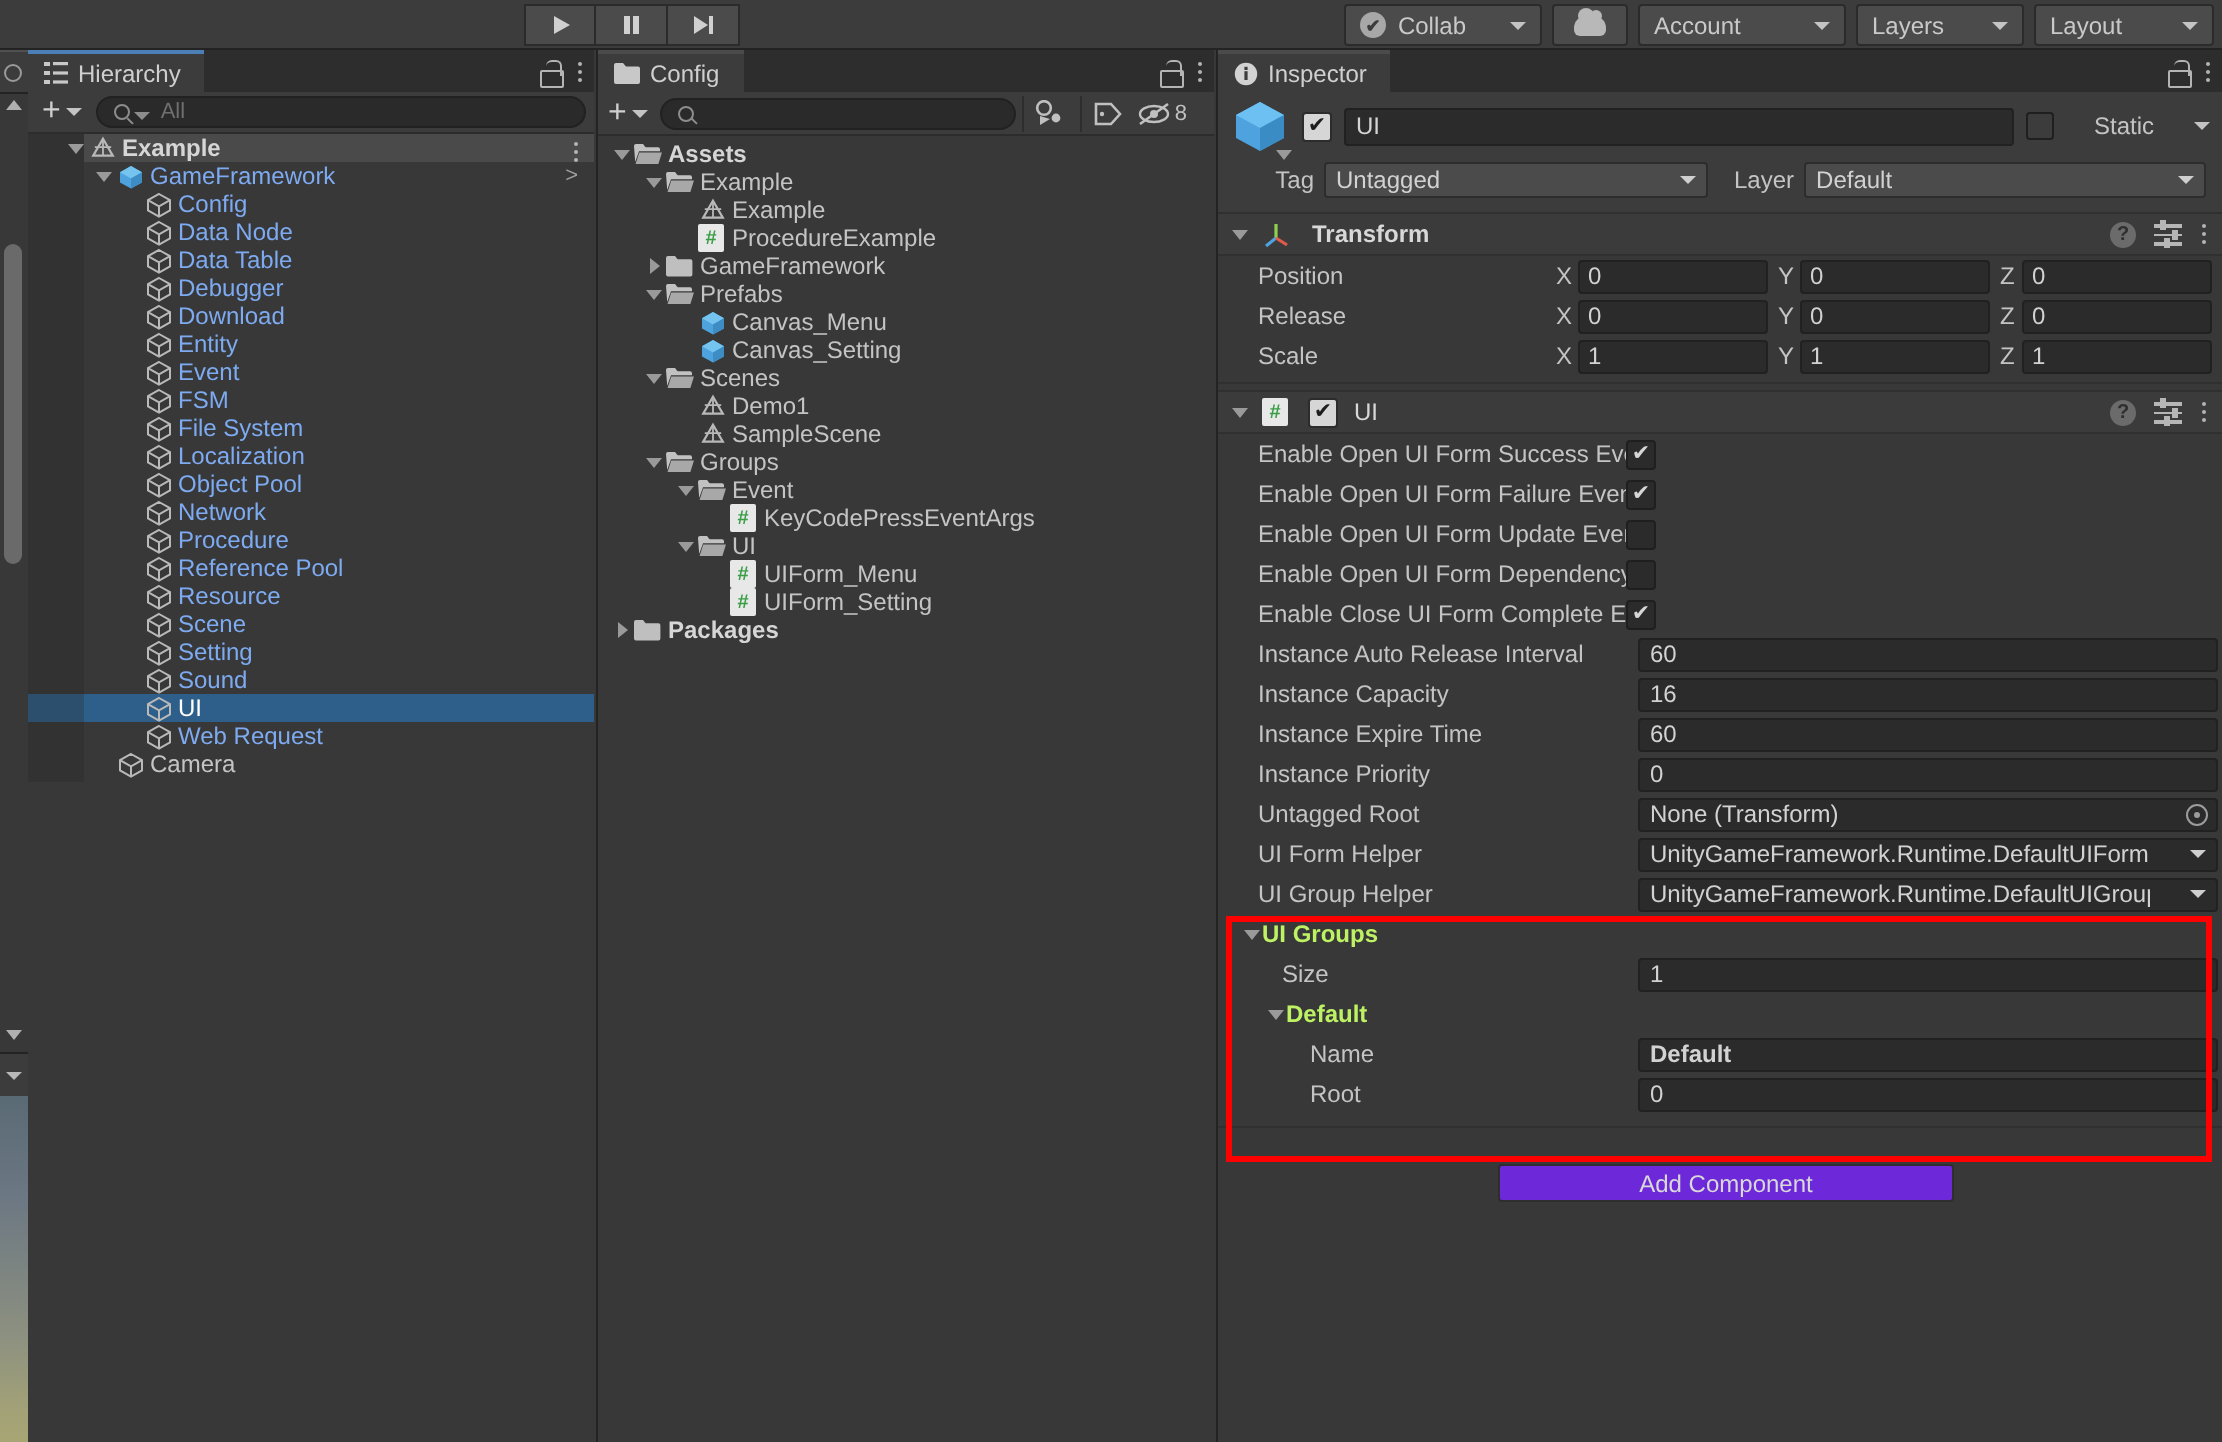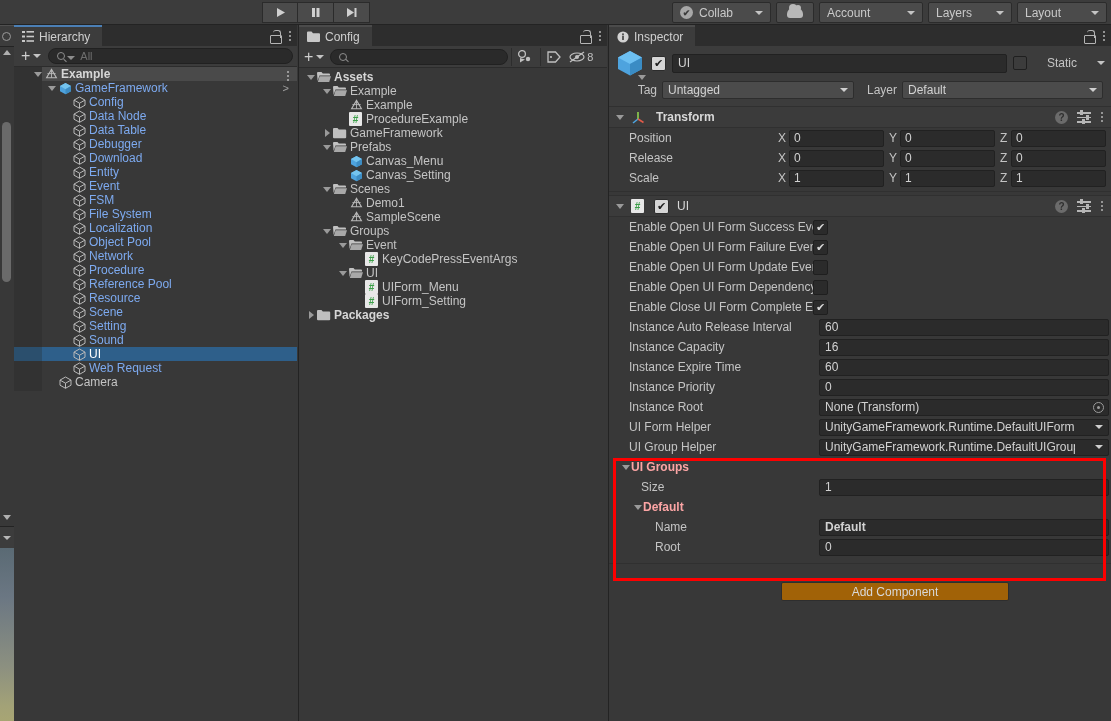--- a/index.html
+++ b/index.html
@@ -149,28 +149,28 @@
   .vec-cell { display:flex; align-items:center; gap: 3px; margin-right: 5px; }
   .axis { color: #c4c4c4; font-size: 12px; width: 8px; }
   .numfield { width: 95px; height: 17px; background: #2b2b2b; border: 1px solid #212121; border-radius: 2px; color: #d2d2d2; font-size: 12px; display:flex;align-items:center; padding: 0 4px;}
   .valfield { flex:1; height: 17px; background: #2b2b2b; border: 1px solid #212121; border-radius: 2px; color:#d2d2d2; font-size: 12px; display:flex;align-items:center; padding: 0 5px; margin-right: 2px; position: relative;}
   .valfield.objref .target { position:absolute; right: 4px; width: 11px; height: 11px; border: 1.5px solid #9c9c9c; border-radius: 50%; display:flex;align-items:center;justify-content:center;}
   .valfield.objref .target::after { content:''; width: 3px; height:3px; background:#9c9c9c; border-radius:50%;}
   .valfield.dropdownv .caret-dn { position:absolute; right: 5px; border-top-color: #cfcfcf; }
   .boolrow .chkpos { margin-left: -2px; }
   .hr-sep { height: 1px; background: #303030; margin: 3px 0; }
   .arr-row { height: 20px; display:flex; align-items:center; }
-  .arr-label { color: #fca5a5; font-size: 12px; font-weight: bold; }
+  .arr-label { color: #bef264; font-size: 12px; font-weight: bold; }
   .tw-sm { width: 10px; display:flex;align-items:center;justify-content:center; flex:none;}
   .tw-sm::after { content:''; width:0;height:0;border-left:4px solid transparent;border-right:4px solid transparent;border-top:5px solid #9a9a9a;}
 
   .redbox { position: absolute; left: 613px; top: 458px; width: 493px; height: 123px; border: 3px solid #fe0000; pointer-events:none; z-index: 20;}
   .addcomp {
-    position: absolute; left: 781px; top: 582px; width: 228px; height: 19px;
-    background: #a16207; border: 1px solid #2e2e2e; border-radius: 2px;
+    position: absolute; left: 749px; top: 582px; width: 228px; height: 19px;
+    background: #6d28d9; border: 1px solid #2e2e2e; border-radius: 2px;
     color: #d8d8d8; font-size: 12px; display:flex; align-items:center; justify-content:center;
   }
 </style>
 </head>
 <body>
 
 <div class="app">
 
   <div class="toolbar">
     <div class="tb-play-group">
@@ -1023,21 +1023,21 @@
             <span style="overflow:hidden;white-space:nowrap;max-width:250px">60</span>
           </span>
         </div>
         <div class="fieldrow">
           <span class="fieldlabel">Instance Priority</span>
           <span class="valfield">
             <span style="overflow:hidden;white-space:nowrap;max-width:250px">0</span>
           </span>
         </div>
         <div class="fieldrow">
-          <span class="fieldlabel">Instance Root</span>
+          <span class="fieldlabel">Untagged Root</span>
           <span class="valfield objref">
             <span style="overflow:hidden;white-space:nowrap;max-width:250px">None (Transform)</span>
             <span class="target"></span>
           </span>
         </div>
         <div class="fieldrow">
           <span class="fieldlabel">UI Form Helper</span>
           <span class="valfield dropdownv">
             <span style="overflow:hidden;white-space:nowrap;max-width:250px">UnityGameFramework.Runtime.DefaultUIFormHelper</span>
             <span class="caret-dn"></span>

